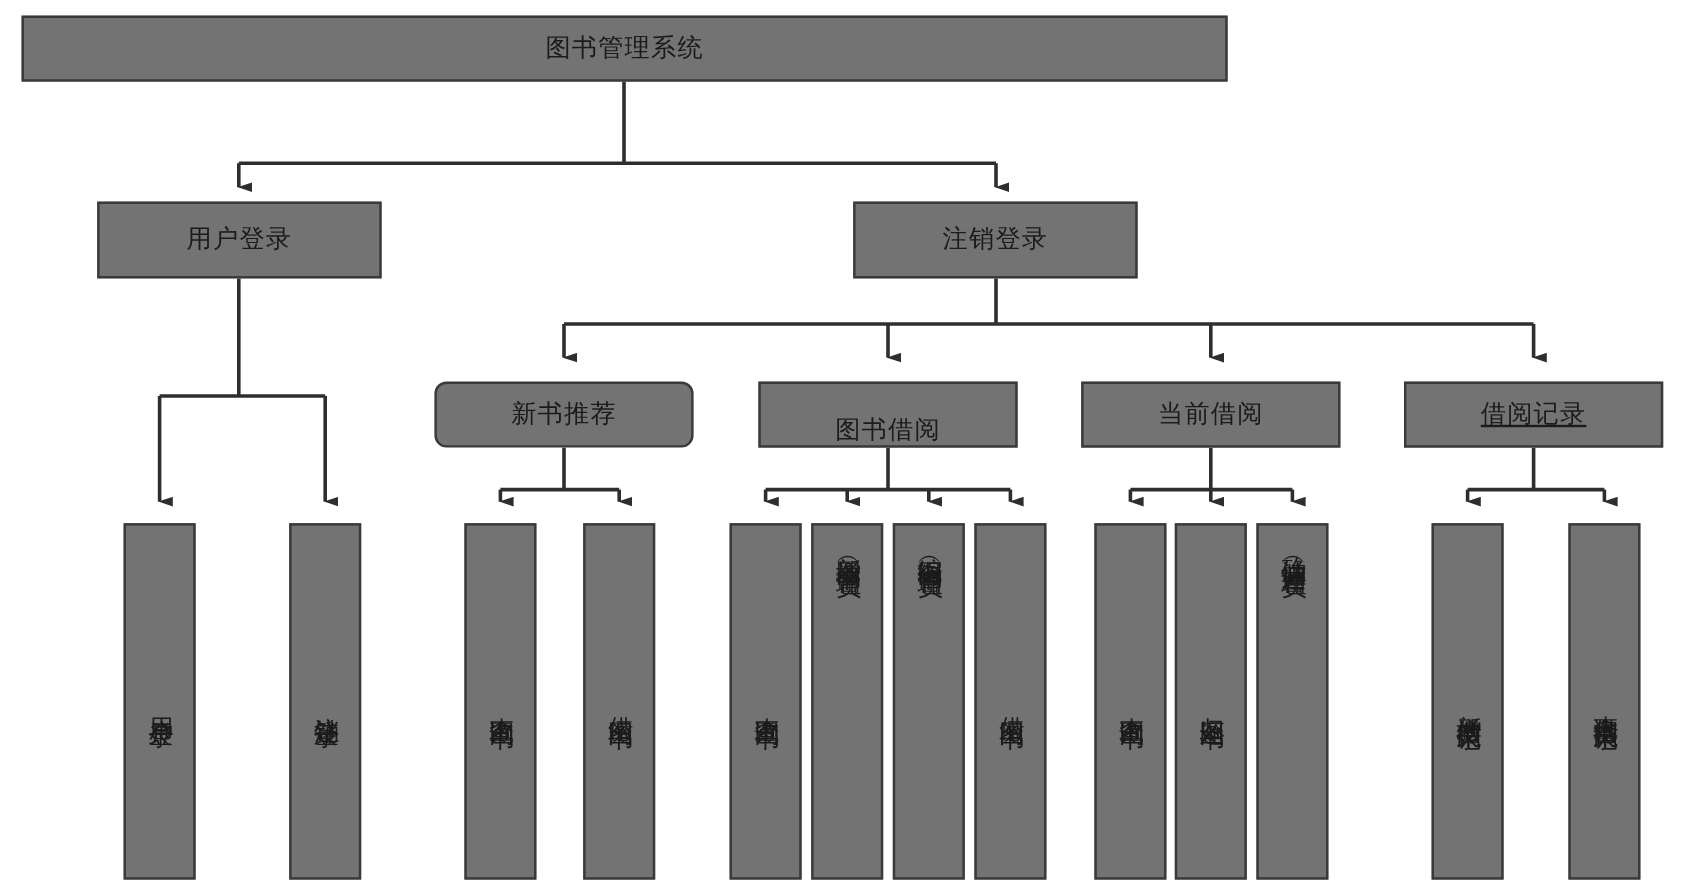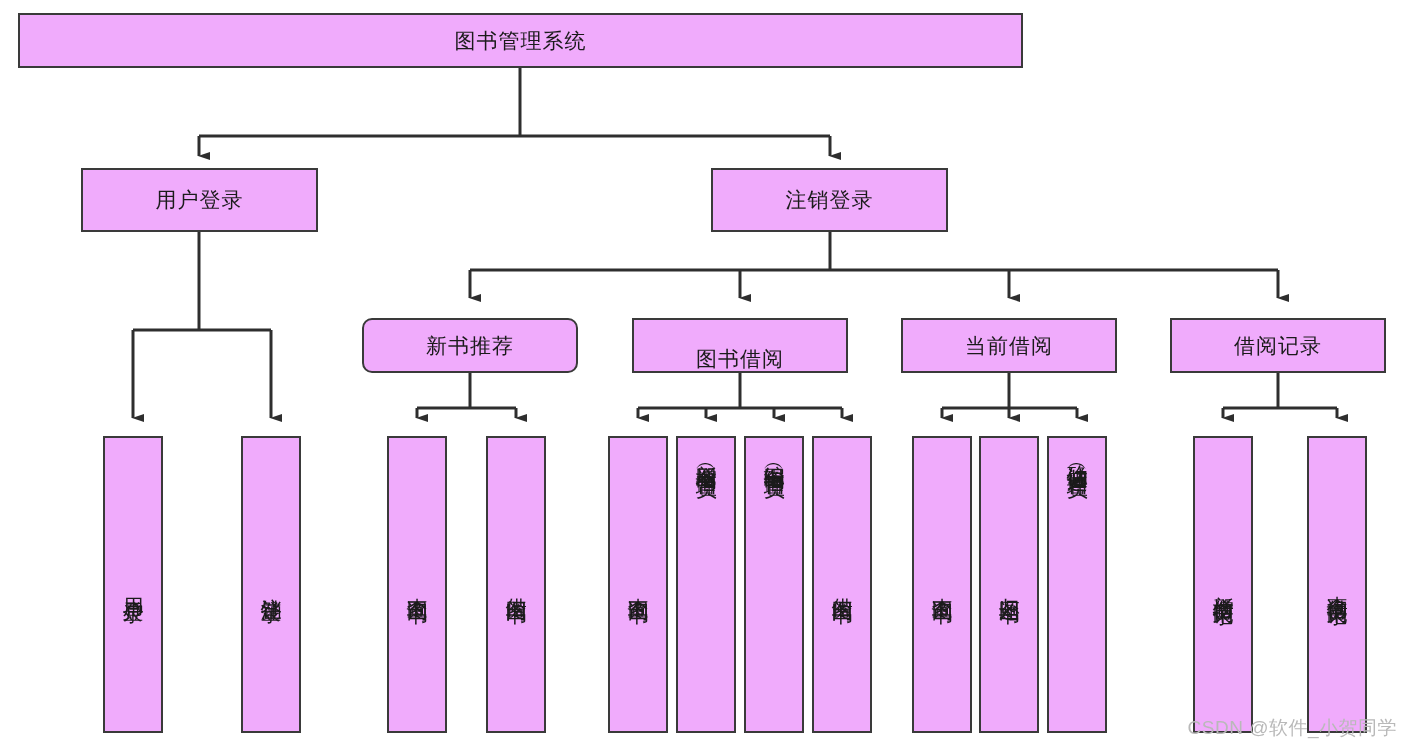--- a/index.html
+++ b/index.html
@@ -19,21 +19,21 @@
     position: absolute;
     left: 0;
     top: 0;
     width: 1405px;
     height: 747px;
   }
   .node {
     position: absolute;
     box-sizing: border-box;
     border: 2px solid #3a3a3a;
-    background: #f0abfc;
+    background: #737373;
     display: flex;
     align-items: center;
     justify-content: center;
     color: #1b1b1b;
     z-index: 2;
   }
   .node-h .label {
     font-size: 21px;
     letter-spacing: 1px;
     line-height: 1.2;
@@ -137,21 +137,21 @@
 
   <div class="node node-h" style="left:362px; top:318px; width:216px; height:55px;border-radius:10px;">
     <span class="label">新书推荐</span>
   </div>
   <div class="node node-h" style="left:632px; top:318px; width:216px; height:55px;align-items:flex-end;">
     <span class="label">图书借阅</span>
   </div>
   <div class="node node-h" style="left:901px; top:318px; width:216px; height:55px;">
     <span class="label">当前借阅</span>
   </div>
-  <div class="node node-h" style="left:1170px; top:318px; width:216px; height:55px;">
+  <div class="node node-h" style="left:1170px; top:318px; width:216px; height:55px;text-decoration:underline;">
     <span class="label">借阅记录</span>
   </div>
 
   <div class="node node-v v-center" style="left:103px; top:436px; width:60px; height:297px;">
     <span class="label">用户登录</span>
   </div>
   <div class="node node-v v-center" style="left:241px; top:436px; width:60px; height:297px;">
     <span class="label">注销登录</span>
   </div>
 
@@ -185,15 +185,14 @@
     <span class="label">确认归还（管理员）</span>
   </div>
 
   <div class="node node-v v-center" style="left:1193px; top:436px; width:60px; height:297px;">
     <span class="label">新增借阅记录</span>
   </div>
   <div class="node node-v v-center" style="left:1307px; top:436px; width:60px; height:297px;">
     <span class="label">查询借阅记录</span>
   </div>
 
-  <div class="watermark">CSDN @软件_小贺同学</div>
 
 </div>
 
 </body></html>

